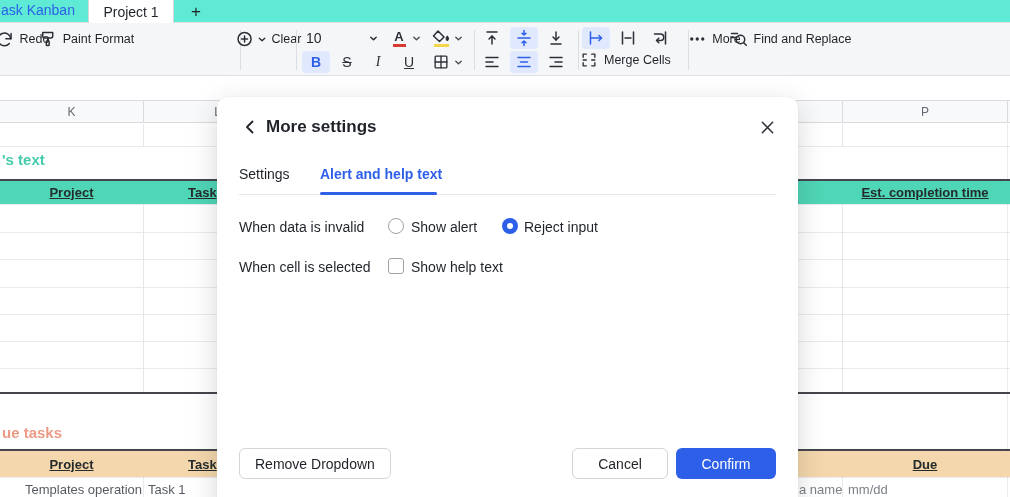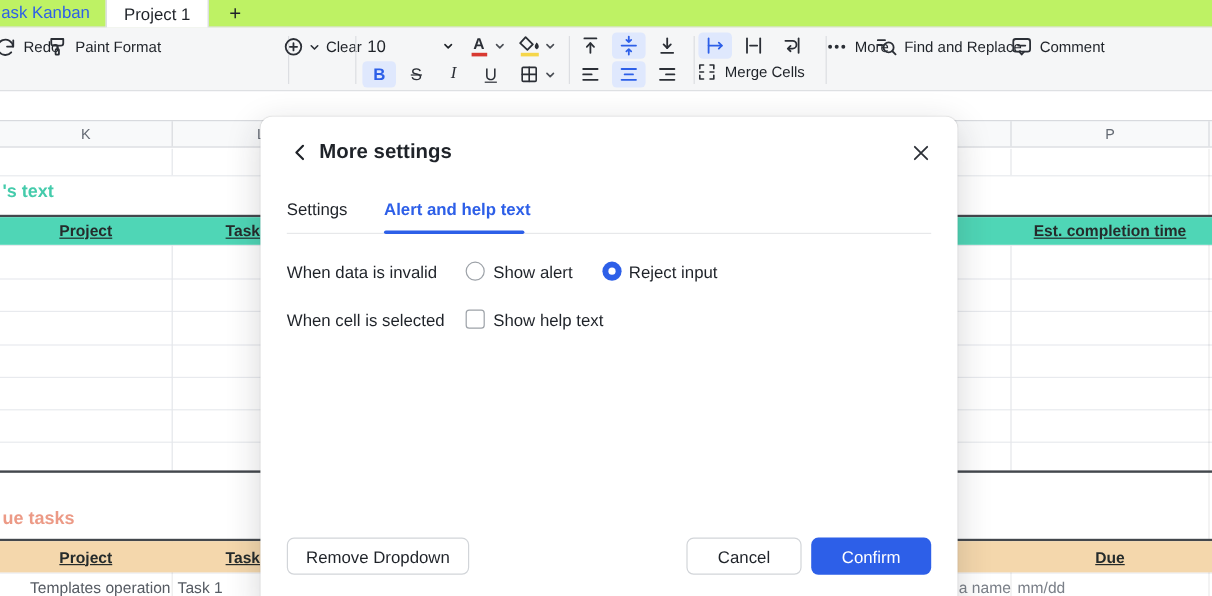--- a/index.html
+++ b/index.html
@@ -4,21 +4,21 @@
 <style>
   * { margin:0; padding:0; box-sizing:border-box; }
   html,body { width:1010px; height:497px; }
   body { font-family:"Liberation Sans", sans-serif; background:#fff; }
   .stage { position:relative; width:1010px; height:497px; overflow:hidden; background:#fff; }
   .hline { position:absolute; height:1px; background:#e8eaee; }
   .vline { position:absolute; width:1px; background:#e4e6ea; }
   .darkline { position:absolute; height:2px; background:#43474c; }
 
   
-  .tabbar { position:absolute; left:0; top:0; width:1010px; height:23px; background:#bef264; border-bottom:1px solid #dee0e3; z-index:3;text-align:center; }
+  .tabbar { position:absolute; left:0; top:0; width:1010px; height:23px; background:#5eead4; border-bottom:1px solid #dee0e3; z-index:3;text-align:center; }
   .sheettab-active { position:absolute; left:1px; top:2px; font-size:14px; font-weight:500; color:var(--blue); }
   .sheettab { position:absolute; left:88px; top:0; width:86px; height:23px; border-left:1px solid #d4d7db; border-right:1px solid #d4d7db;
               display:flex; align-items:center; justify-content:center; font-size:14px; color:#1f2329; background:#fff; }
   .addsheet { position:absolute; left:180px; top:0; width:32px; height:23px; display:flex; align-items:center; justify-content:center;
               font-size:17px; color:#1f2329; }
 
   
   .toolbar { position:absolute; left:0; top:23px; width:1010px; height:53px; background:#f5f6f7; border-bottom:1px solid #dee0e3; z-index:3; }
   .tbtn { position:absolute; top:6px; transform:translateX(-50%); display:flex; flex-direction:row; align-items:center; gap:5px; color:#2b2f36; cursor:pointer; }
   .tlabel { font-size:12.5px; color:#1f2329; white-space:nowrap; }
@@ -304,28 +304,20 @@
     </div>
     <div class="tbtn" style="left:790px">
       <svg class="ico" width="20" height="20" viewBox="0 0 20 20">
         <path d="M3 4.5 H9"></path>
           <path d="M3 8.5 H6.5"></path>
           <circle cx="12" cy="10.5" r="4.2"></circle>
           <path d="M15.2 13.7 L17.8 16.3"></path>
       </svg>
       <div class="tlabel">Find and Replace</div>
     </div>
-    <div class="tbtn" style="left:881px">
-      <svg class="ico" width="20" height="20" viewBox="0 0 20 20">
-        <rect x="3" y="3.5" width="14" height="10.5" rx="2"></rect>
-          <path d="M8 14 L10 16.4 L12 14"></path>
-          <path d="M7 9 H13"></path>
-      </svg>
-      <div class="tlabel">Comment</div>
-    </div>
   </div>
 
   <div class="dialog">
     <div class="dlg-back">
       <svg class="ico" width="16" height="16" viewBox="0 0 16 16" style="stroke-width:1.8">
           <path d="M10.5 2.5 L5 8 L10.5 13.5"></path>
         </svg>
     </div>
     <div class="dlg-title">More settings</div>
     <div class="dlg-close">

